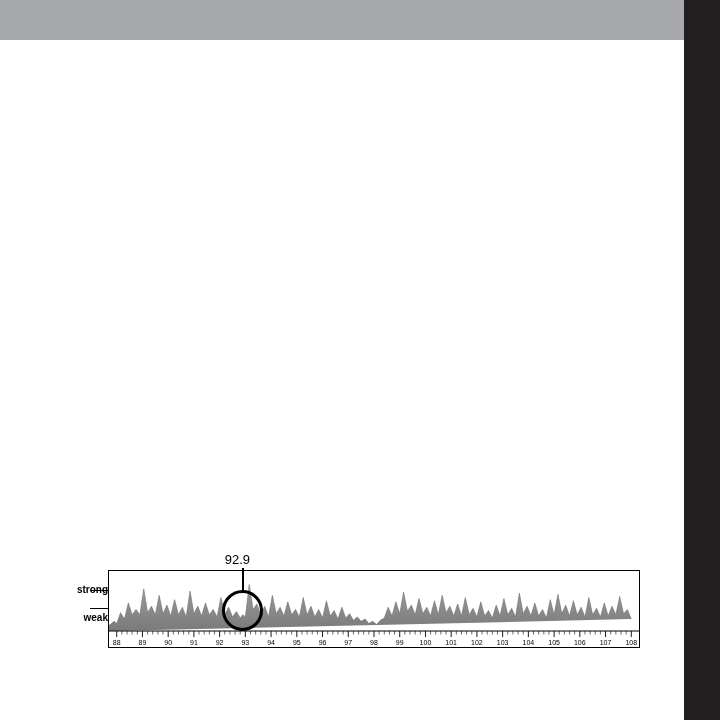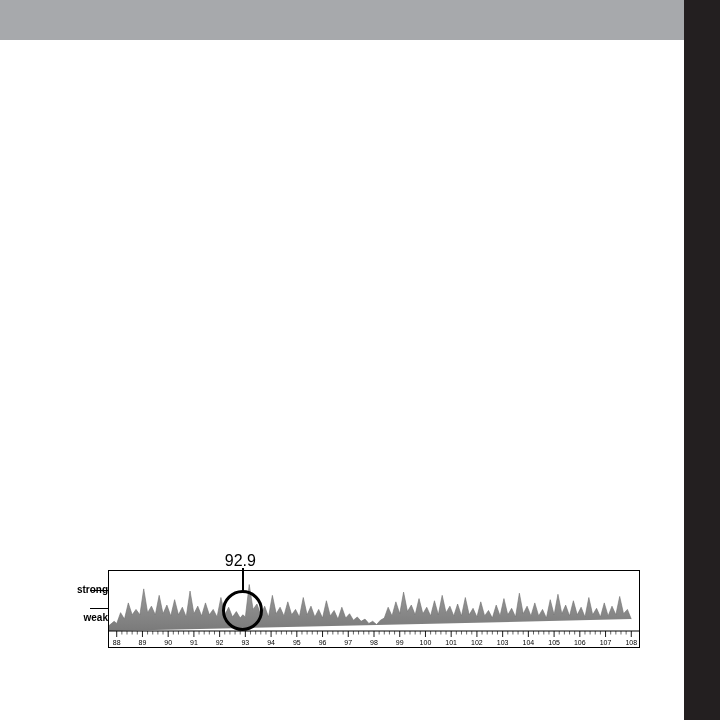--- a/index.html
+++ b/index.html
@@ -89,21 +89,21 @@
     background: #000;
   }
   #line-strong { left: 40px; top: 38px; width: 36px; }
   #line-weak   { left: 40px; top: 56px; width: 36px; }
 
   
   #callout-label {
     position: absolute;
     left: 160px;
     top: 0px;
-    font-size: 16px;
+    font-size: 13px;
     color: #000;
     white-space: nowrap;
   }
   #callout-stem {
     position: absolute;
     left: 180px;
     top: 16px;
     width: 2px;
     height: 24px;
     background: #000;

